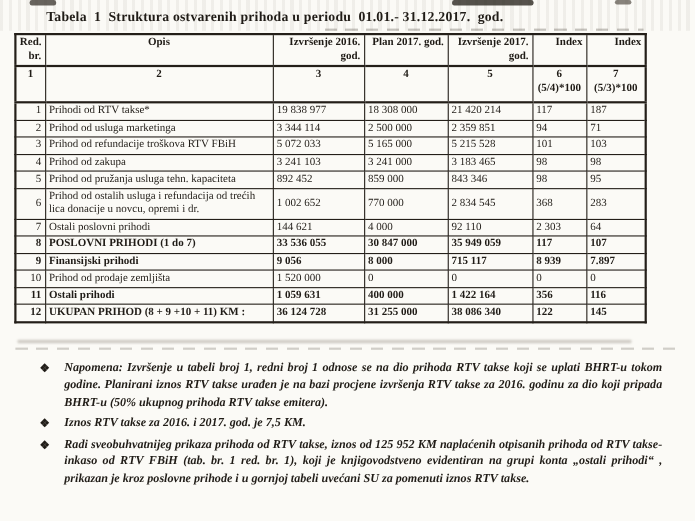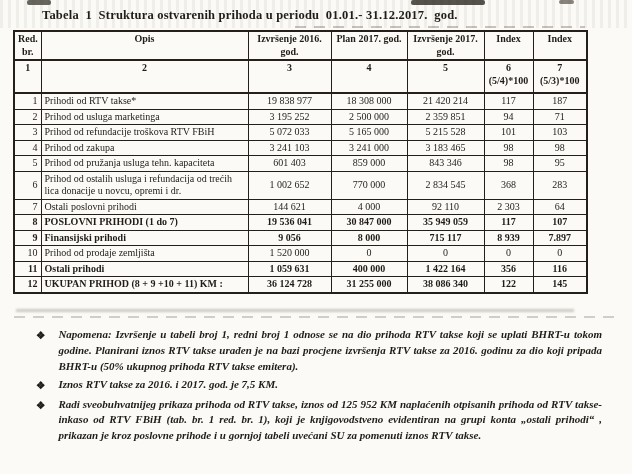--- a/index.html
+++ b/index.html
@@ -41,34 +41,34 @@
     border-collapse: collapse; table-layout: fixed;
     border: 2px solid #241f19;
   }
   table.main th, table.main td {
     border: 1px solid #241f19;
     font-size: 10px; line-height: 1.25;
     padding: 1px 3px;
     overflow: hidden;
   }
   tr.h-labels th {
-    font-weight: 700; text-align: center; vertical-align: top;
+    font-weight: 700; text-align: right; vertical-align: top;
     white-space: pre-line; height: 27px;
     border-bottom: 2px solid #241f19;
   }
   tr.h-labels th.c1 { text-align: center; font-family: Liberation Serif, serif; }
   tr.h-nums th {
     font-weight: 700; text-align: center; vertical-align: top;
     white-space: pre-line; height: 33px;
     border-bottom: 2px solid #241f19;
   }
   tbody td { height: 15px; vertical-align: middle; }
   td.c0 { text-align: right; padding-right: 2px; }
   td.c1 { text-align: left; }
-  td.c2, td.c3, td.c4, td.c5, td.c6 { text-align: center; padding-right: 4px; }
+  td.c2, td.c3, td.c4, td.c5, td.c6 { text-align: left; padding-right: 4px; }
   tr.bold td { font-weight: 700; }
 
   .table-shadow {
     position: absolute; left: 16px; top: 309px; width: 558px; height: 3px;
     background: rgba(125,118,107,.35); filter: blur(1px); pointer-events: none;
   }
 
   .footnotes {
     position: absolute; left: 36px; top: 327px; width: 566px;
   }
@@ -132,21 +132,21 @@
           <td class="c1">Prihodi od RTV takse*</td>
           <td class="c2">19 838 977</td>
           <td class="c3">18 308 000</td>
           <td class="c4">21 420 214</td>
           <td class="c5">117</td>
           <td class="c6">187</td>
         </tr>
         <tr>
           <td class="c0">2</td>
           <td class="c1">Prihod od usluga marketinga</td>
-          <td class="c2">3 195 252</td>
+          <td class="c2">3 344 114</td>
           <td class="c3">2 500 000</td>
           <td class="c4">2 359 851</td>
           <td class="c5">94</td>
           <td class="c6">71</td>
         </tr>
         <tr>
           <td class="c0">3</td>
           <td class="c1">Prihod od refundacije troškova RTV FBiH</td>
           <td class="c2">5 072 033</td>
           <td class="c3">5 165 000</td>
@@ -159,21 +159,21 @@
           <td class="c1">Prihod od zakupa</td>
           <td class="c2">3 241 103</td>
           <td class="c3">3 241 000</td>
           <td class="c4">3 183 465</td>
           <td class="c5">98</td>
           <td class="c6">98</td>
         </tr>
         <tr>
           <td class="c0">5</td>
           <td class="c1">Prihod od pružanja usluga tehn. kapaciteta</td>
-          <td class="c2">601 403</td>
+          <td class="c2">892 452</td>
           <td class="c3">859 000</td>
           <td class="c4">843 346</td>
           <td class="c5">98</td>
           <td class="c6">95</td>
         </tr>
         <tr>
           <td class="c0">6</td>
           <td class="c1">Prihod od ostalih usluga i refundacija od trećih lica donacije u novcu, opremi i dr.</td>
           <td class="c2">1 002 652</td>
           <td class="c3">770 000</td>
@@ -186,21 +186,21 @@
           <td class="c1">Ostali poslovni prihodi</td>
           <td class="c2">144 621</td>
           <td class="c3">4 000</td>
           <td class="c4">92 110</td>
           <td class="c5">2 303</td>
           <td class="c6">64</td>
         </tr>
         <tr class="bold">
           <td class="c0">8</td>
           <td class="c1">POSLOVNI PRIHODI  (1 do 7)</td>
-          <td class="c2">19 536 041</td>
+          <td class="c2">33 536 055</td>
           <td class="c3">30 847 000</td>
           <td class="c4">35 949 059</td>
           <td class="c5">117</td>
           <td class="c6">107</td>
         </tr>
         <tr class="bold">
           <td class="c0">9</td>
           <td class="c1">Finansijski prihodi</td>
           <td class="c2">9 056</td>
           <td class="c3">8 000</td>

